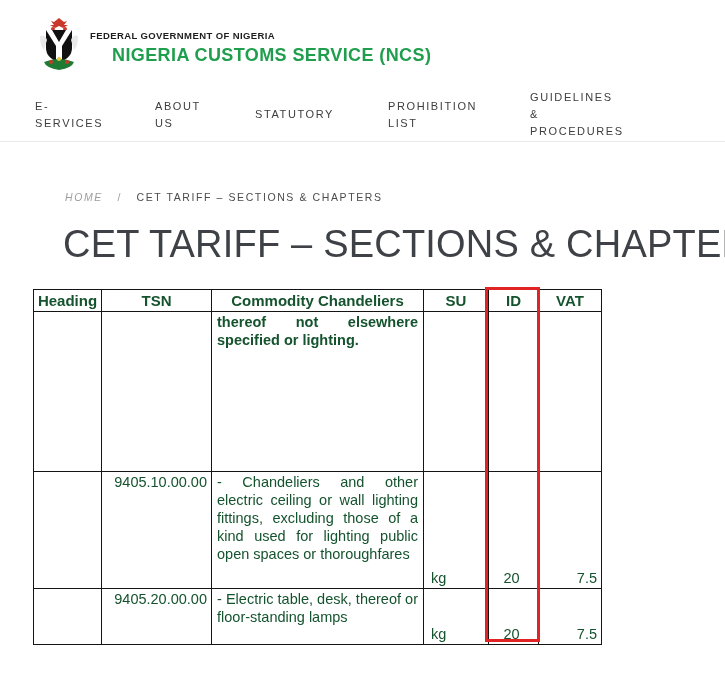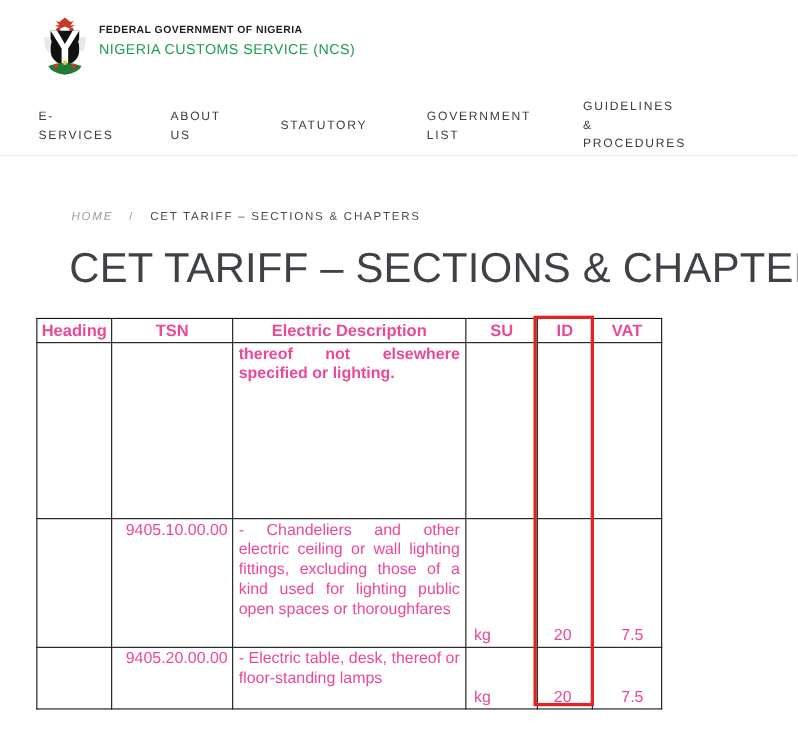--- a/index.html
+++ b/index.html
@@ -1,25 +1,25 @@
 <!DOCTYPE html>
 <html><head>
 <meta charset="utf-8">
 <style>
   * { margin:0; padding:0; box-sizing:border-box; }
   html,body { background:#ffffff; width:725px; height:676px; overflow:hidden;
     font-family:"Liberation Sans", sans-serif; }
 
   
-  .brand-bar { display:flex; align-items:flex-start; padding:14px 0 0 38px; height:74px; }
+  .brand-bar { display:flex; align-items:center; padding:14px 0 0 38px; height:74px; }
   .brand-logo { width:42px; height:56px; flex:0 0 auto; cursor:pointer; }
   .brand-text { margin-left:10px; padding-top:8px; }
   .brand-line1 { font-size:9.5px; font-weight:bold; color:#1d1d1d; letter-spacing:.4px; }
   .brand-line2 { font-size:8px; color:#8d8d8d; letter-spacing:2px; margin-top:2px; }
-  .brand-line3 { font-size:13px; font-weight:normal; color:#1f9e4d; letter-spacing:.4px; margin-top:4px; }
+  .brand-line3 { font-size:18px; font-weight:bold; color:#1f9e4d; letter-spacing:.4px; margin-top:4px;margin-left:22px; }
 
   
   .nav { display:flex; align-items:center; height:54px; margin-top:14px;
     padding-left:35px; border-bottom:1px solid #e9e9e9; overflow:hidden; }
   .nav-item { font-size:11px; letter-spacing:1.6px; color:#3d3d3d; line-height:17px;
     cursor:pointer; flex:0 0 auto; }
   .nav-item.n0 { width:60px; margin-right:40px; }
   .nav-item.n1 { width:75px; margin-right:45px; }
   .nav-item.n2 { width:60px; margin-right:42px; }
   .nav-item.n3 { width:85px; margin-right:48px; }
@@ -32,30 +32,30 @@
   .crumb-sep  { color:#9d9d9d; margin:0 10px; }
   .crumb-cur  { color:#4c4c4c; }
 
   
   .page-title { margin:20px 0 0 63px; font-size:38px; font-weight:400;
     color:#3e4146; letter-spacing:.2px; white-space:nowrap; }
 
   
   .table-wrap { position:relative; margin:23px 0 0 33px; width:575px; }
   table { border-collapse:collapse; table-layout:fixed; width:568px;
-    font-size:14.5px; color:#ec4899; }
+    font-size:14.5px; color:#14532d; }
   th, td { border:1.5px solid #141414; padding:1px 4px; line-height:18px; }
   th { font-size:15px; font-weight:bold; text-align:center; height:22px; padding:1px 2px; }
   td.c-head { }
   td.c-tsn  { text-align:right; vertical-align:top; }
   td.c-desc { text-align:justify; vertical-align:top; font-weight:bold; padding:1px 5px; }
   td.c-desc.normal { font-weight:normal; }
   td.c-su  { vertical-align:bottom; text-align:left;  padding-left:7px; }
   td.c-id  { vertical-align:bottom; text-align:center; padding-right:8px; }
-  td.c-vat { vertical-align:bottom; text-align:right; padding-right:16px; }
+  td.c-vat { vertical-align:bottom; text-align:right; padding-right:4px; }
   tr.r0 { height:160px; }
   tr.r1 { height:117px; }
   tr.r2 { height:56px; }
 
   .id-highlight { position:absolute; left:452px; top:-2px; bottom:3px; width:55px;
     border:3px solid #e02424; pointer-events:none; }
 </style>
 </head>
 <body>
 
@@ -82,21 +82,21 @@
   <div class="brand-text">
     <div class="brand-line1">FEDERAL GOVERNMENT OF NIGERIA</div>
     <div class="brand-line3">NIGERIA CUSTOMS SERVICE (NCS)</div>
   </div>
 </div>
 
 <div class="nav">
   <div class="nav-item n1">E-SERVICES</div>
   <div class="nav-item n0">ABOUT US</div>
   <div class="nav-item n3">STATUTORY</div>
-  <div class="nav-item n4">GOVERNMENT LIST</div>
+  <div class="nav-item n4">PROHIBITION LIST</div>
   <div class="nav-item n5">GUIDELINES &amp; PROCEDURES</div>
 </div>
 
 <div class="breadcrumb">
   <span class="crumb-home">HOME</span>
   <span class="crumb-sep">/</span>
   <span class="crumb-cur">CET TARIFF – SECTIONS &amp; CHAPTERS</span>
 </div>
 
 <h1 class="page-title">CET TARIFF – SECTIONS &amp; CHAPTERS</h1>
@@ -108,21 +108,21 @@
         <col style="width:110px">
         <col style="width:212px">
       <col style="width:65px">
         <col style="width:50px">
         <col style="width:63px">
     </colgroup>
     <tbody>
         <tr>
       <th>Heading</th>
       <th>TSN</th>
-      <th>Electric Description</th>
+      <th>Commodity Chandeliers</th>
       <th>SU</th>
       <th>ID</th>
       <th>VAT</th>
     </tr>
     <tr class="r0">
       <td class="c-head"></td>
       <td class="c-tsn"></td>
       <td class="c-desc">thereof not elsewhere specified or lighting.</td>
       <td class="c-su"></td>
       <td class="c-id"></td>

